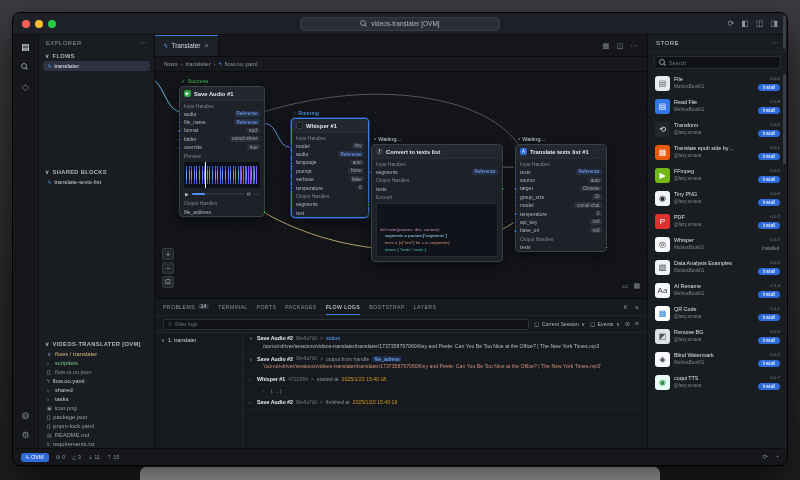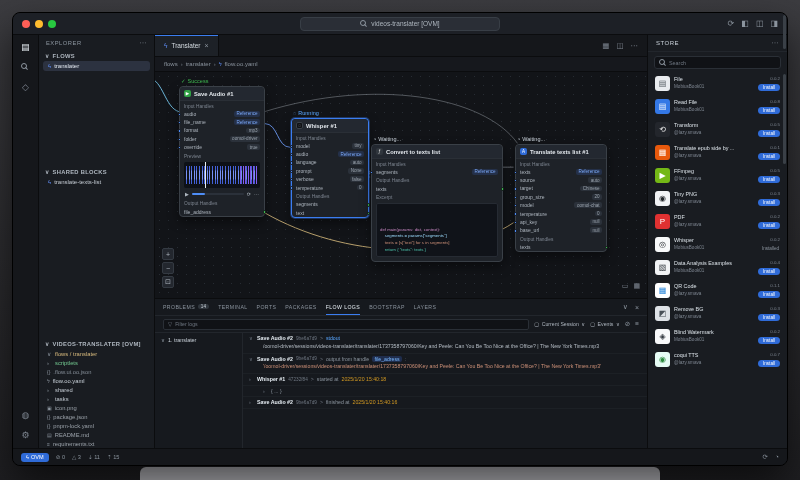--- a/index.html
+++ b/index.html
@@ -787,20 +787,31 @@
               <div class="store-mid">
                 <div class="store-name" data-bind="$.name">Data Analysis Examples</div>
                 <div class="store-pub" data-bind="$.publisher">MobiusBook01</div>
               </div>
               <div class="store-right">
                 <span class="store-version" data-bind="$.version">0.0.4</span>
                 <span class="install-btn" data-bind="$.action">Install</span>
               </div>
             </div>
               <div class="store-item">
+              <div class="store-icon" data-bind="$.glyph" style="background: rgb(248, 249, 250); color: rgb(52, 58, 64);">Aa</div>
+              <div class="store-mid">
+                <div class="store-name" data-bind="$.name">AI Rename</div>
+                <div class="store-pub" data-bind="$.publisher">MobiusBook01</div>
+              </div>
+              <div class="store-right">
+                <span class="store-version" data-bind="$.version">0.1.4</span>
+                <span class="install-btn" data-bind="$.action">Install</span>
+              </div>
+            </div>
+              <div class="store-item">
               <div class="store-icon" data-bind="$.glyph" style="background: rgb(255, 255, 255); color: rgb(28, 126, 214);">▦</div>
               <div class="store-mid">
                 <div class="store-name" data-bind="$.name">QR Code</div>
                 <div class="store-pub" data-bind="$.publisher">@lazy.smava</div>
               </div>
               <div class="store-right">
                 <span class="store-version" data-bind="$.version">0.1.1</span>
                 <span class="install-btn" data-bind="$.action">Install</span>
               </div>
             </div>

